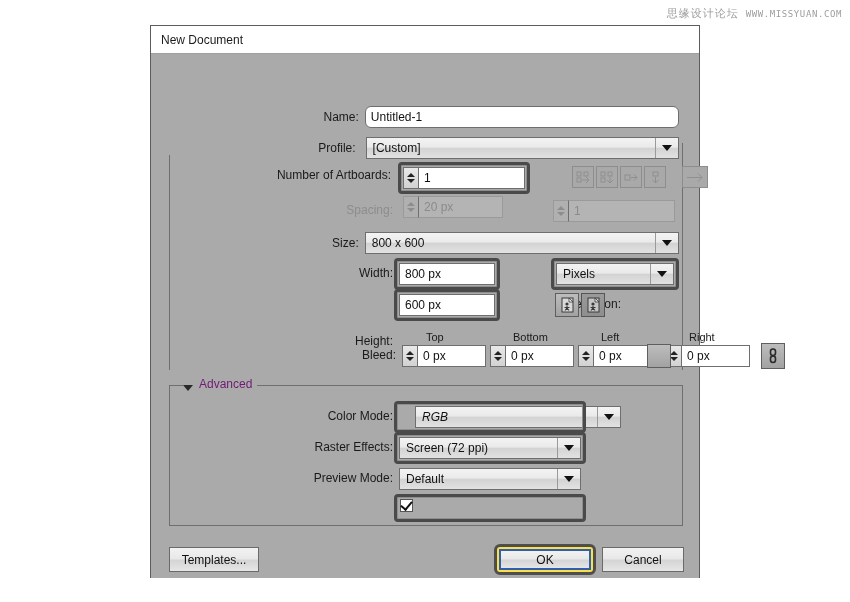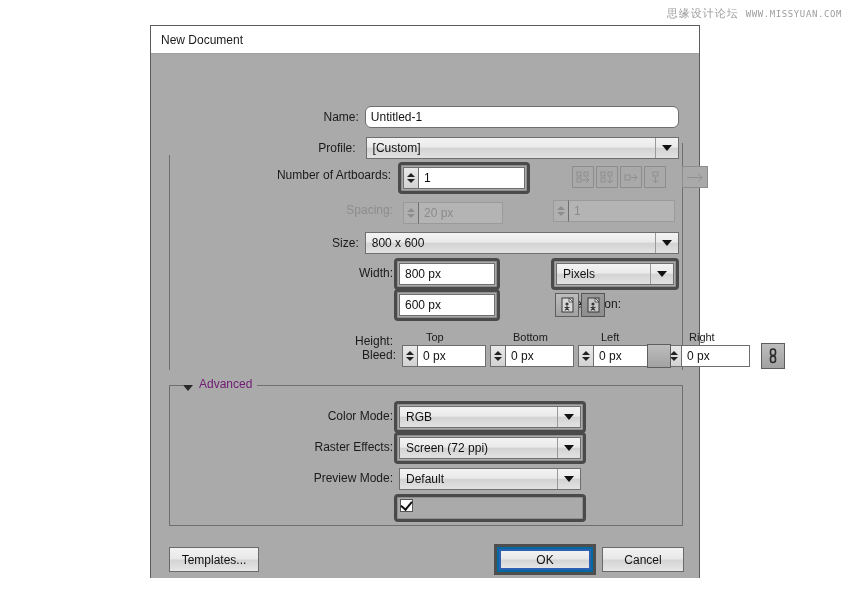--- a/index.html
+++ b/index.html
@@ -228,24 +228,24 @@
     background: linear-gradient(to bottom, #f2f2f2 0%, #e8e8e8 48%, #d4d4d4 52%, #e6e6e6 100%);
     font-size: 12px;
     color: #111;
     display: flex;
     align-items: center;
     justify-content: center;
   }
   .okwrap {
     position: absolute;
     border: 3px solid #4e4e4e;
-    border-radius: 0;
+    border-radius: 6px;
     box-sizing: border-box;
     padding: 2px;
-    background: #0369a1;
+    background: #fde047;
   }
   .okwrap .inner {
     border: 2px solid #2f5fb0;
     box-sizing: border-box;
     height: 100%;
     background: #fff;
   }
   .okwrap .pbtn { height: 100%; border: none; }
 
   .advanced-toggle {
@@ -351,21 +351,21 @@
           </svg>
         </div>
         <div class="iconbtn" style="margin-left:14px; width:26px;">
           <svg width="20" height="11" viewBox="0 0 20 11">
             <path d="M2 5.5 L17 5.5 M13 1.5 L17 5.5 L13 9.5" fill="none" stroke="#8f8f8f"></path>
           </svg>
         </div>
       </div>
 
       <div class="lbl dim" style="position:absolute; left:170px; top:149px; width:72px;">Spacing:</div>
-      <div class="spinfield" style="position:absolute; left:252px; top:148px; width:100px;">
+      <div class="spinfield" style="position:absolute; left:252px; top:142px; width:100px;">
         <div class="spin dim">
           <span class="sp-up"></span>
           <span class="sp-dn"></span>
         </div>
         <div class="tinput dim" style="flex:1;">20 px</div>
       </div>
 
       <div class="lbl dim" style="position:absolute; left:420px; top:149px; width:72px;">Columns:</div>
       <div class="spinfield" style="position:absolute; left:402px; top:146px; width:122px; left:402px;">
         <div class="spin dim">
@@ -473,21 +473,21 @@
         </svg>
       </div>
 
       <div class="groupbox" style="left:18px; top:331px; width:514px; height:141px;"></div>
       <div class="advanced-toggle" style="left:32px; top:323px;">
         <span class="tri"></span>
         <span>Advanced</span>
       </div>
 
       <div class="lbl" style="position:absolute; left:150px; top:355px; width:92px;">Color Mode:</div>
-      <div class="combo" style="position:absolute; left:248px; top:352px; width:182px;">
+      <div class="combo" style="position:absolute; left:264px; top:352px; width:206px;font-style:italic;">
         <span>RGB</span>
         <span class="arrowbox">
           <span class="caret"></span>
         </span>
       </div>
       <div class="focusring" style="left:243px; top:347px; width:192px; height:32px;"></div>
 
       <div class="lbl" style="position:absolute; left:140px; top:386px; width:102px;">Raster Effects:</div>
       <div class="combo" style="position:absolute; left:248px; top:383px; width:182px;">
         <span>Screen (72 ppi)</span>

